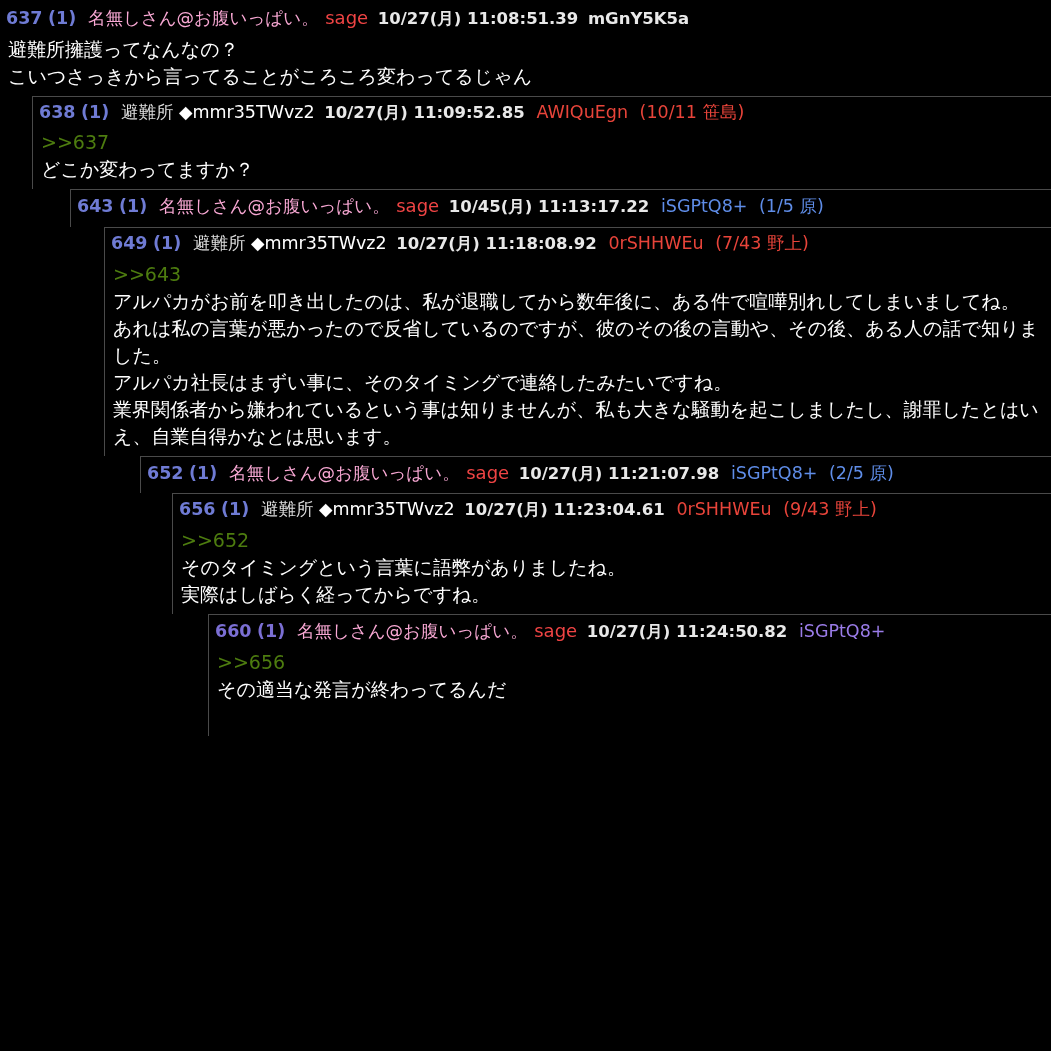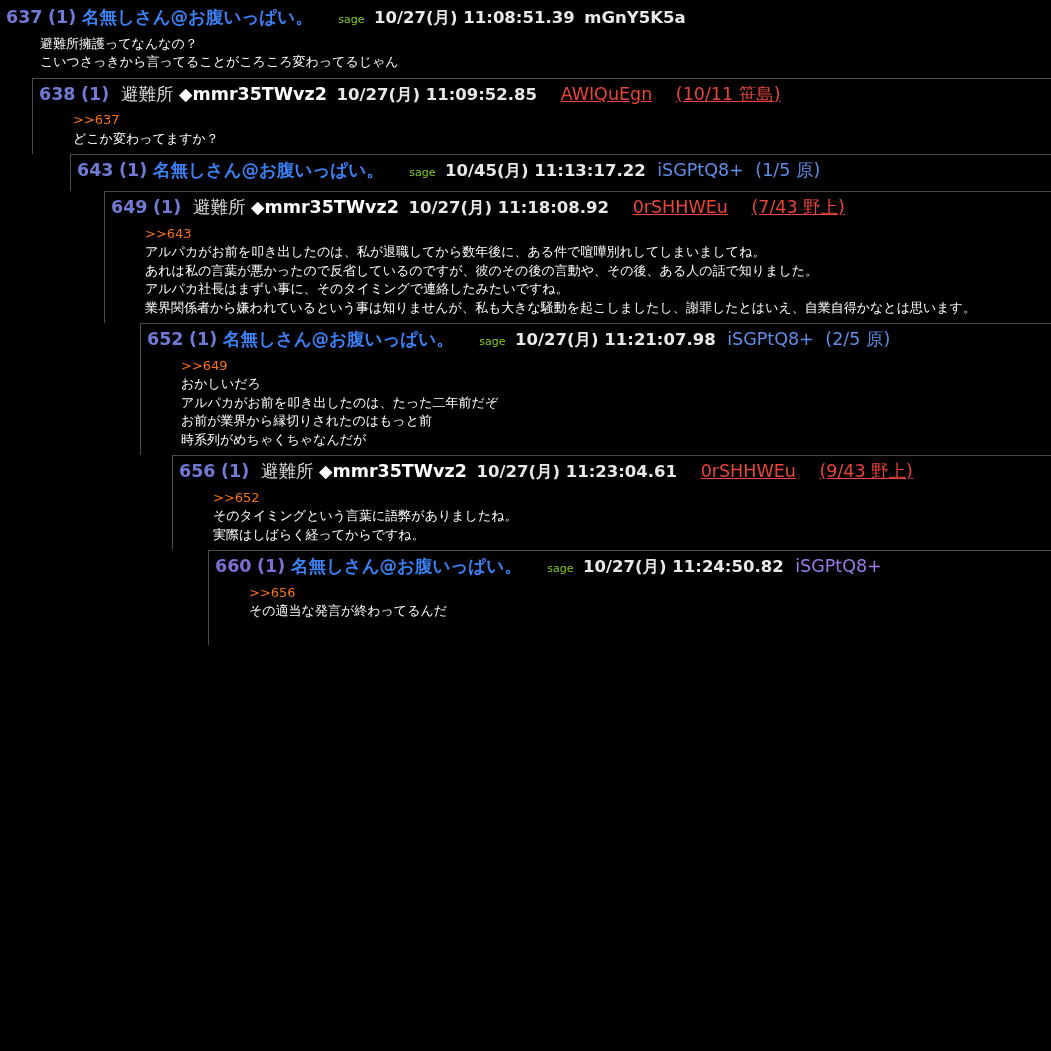--- a/index.html
+++ b/index.html
@@ -40,68 +40,67 @@
   .num {
     color: #6f7bd4;
     font-weight: bold;
     margin-top: 9px;
   }
   .num-alt {
     color: #7b6fd4;
     font-weight: bold;
   }
   .name {
-    color: #3b82f6;
-    font-weight: bold;
+    color: #f9a8d4;
+    font-weight: normal;
+    margin-left: 6px;
   }
   .name-plain {
     color: #dcdcdc;
     font-weight: normal;
     margin-left: 6px;
   }
   .trip {
     color: #ffffff;
-    font-weight: bold;
+    font-weight: normal;
   }
   .sage {
-    color: #84cc16;
-    font-weight: normal;
-    margin-left: 20px;
-    font-size: 11px;
+    color: #ef4444;
+    font-weight: normal;
+    margin-left: 1px;
+    font-size: 18px;
   }
   .date {
     color: #e8e8e8;
     font-weight: bold;
     margin-left: 4px;
     font-size: 16.5px;
   }
   .id-red {
     color: #e8443a;
-    margin-left: 18px;
-    text-decoration: underline;
+    margin-left: 6px;
   }
   .id-blue {
     color: #5f8de8;
     margin-left: 6px;
   }
   .id-purple {
     color: #9a7ce8;
     margin-left: 6px;
   }
   .body {
-    font-size: 13px;
+    font-size: 19px;
     line-height: 1.42;
     color: #ffffff;
     white-space: pre-wrap;
     padding-top: 3px;
     padding-left: 2px;
-    margin-left: 32px;
   }
   .anchor {
-    color: #f97316;
+    color: #4d7c0f;
   }
   .wrap-indent {
     display: block;
     padding-left: 24px;
   }
   .blank-line {
     display: block;
     height: 0.95em;
   }
   .p637 { margin: 0; }
@@ -177,25 +176,20 @@
   <div class="post p652">
     <div class="header">
       <span class="num">652</span>
       <span class="num">(1)</span>
       <span class="name">名無しさん@お腹いっぱい。</span>
       <span class="sage">sage</span>
       <span class="date">10/27(月) 11:21:07.98</span>
       <span class="id-blue">iSGPtQ8+</span>
       <span class="id-blue">(2/5 原)</span>
     </div>
-    <div class="body"><span class="anchor">&gt;&gt;649</span>
-<span>おかしいだろ</span>
-<span>アルパカがお前を叩き出したのは、たった二年前だぞ</span>
-<span>お前が業界から縁切りされたのはもっと前</span>
-<span>時系列がめちゃくちゃなんだが</span></div>
   </div>
 
   <div class="post p656">
     <div class="header">
       <span class="num">656</span>
       <span class="num">(1)</span>
       <span class="name-plain">避難所</span>
       <span class="trip">◆mmr35TWvz2</span>
       <span class="date">10/27(月) 11:23:04.61</span>
       <span class="id-red">0rSHHWEu</span>

